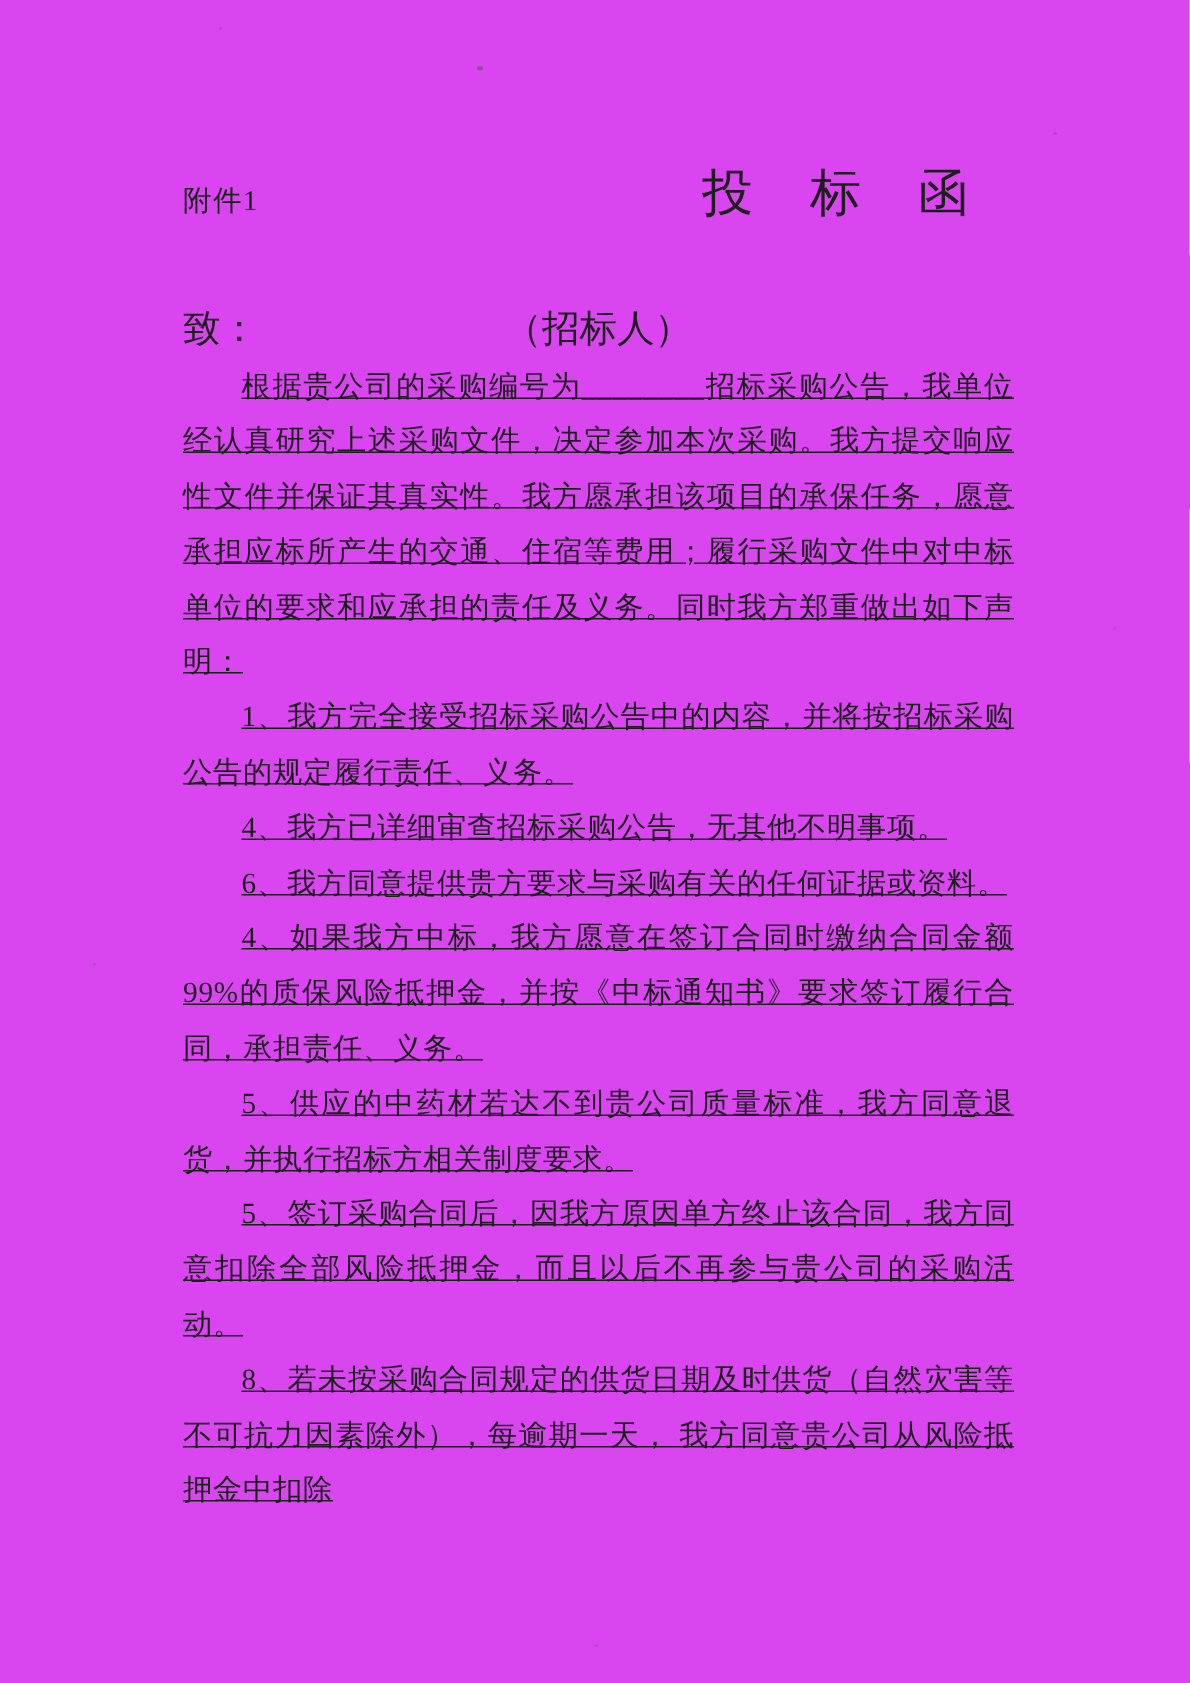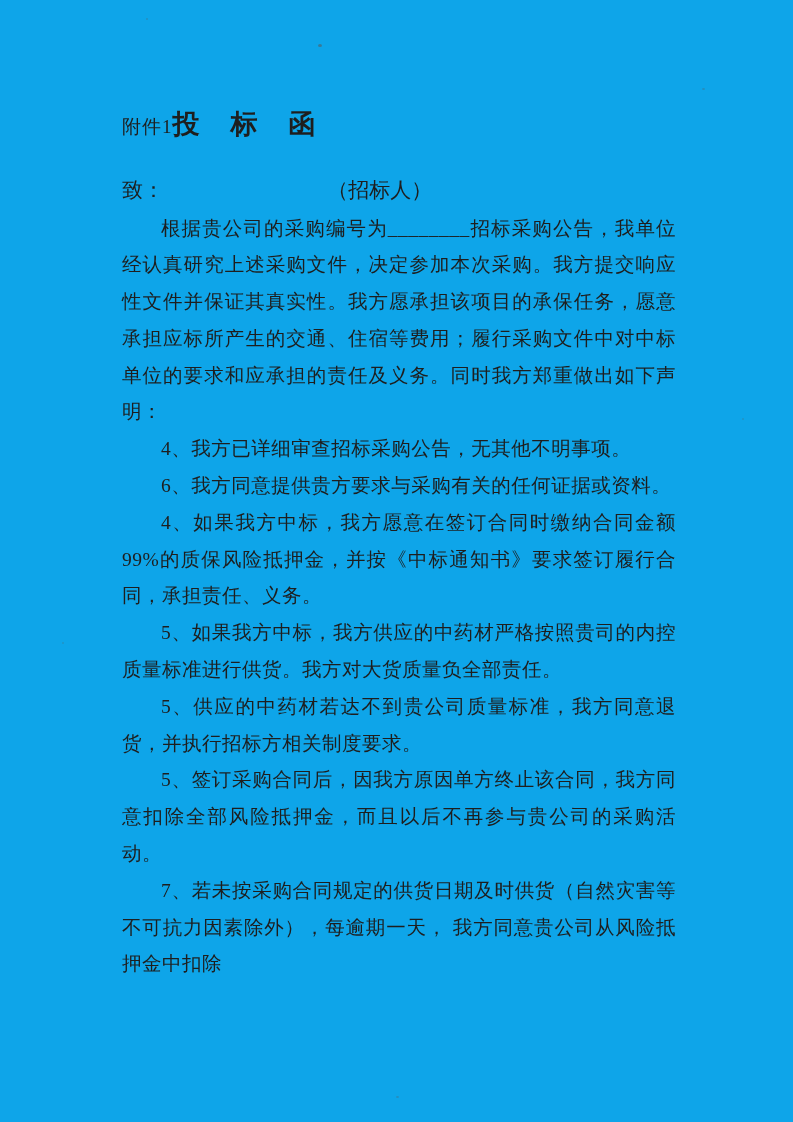--- a/index.html
+++ b/index.html
@@ -6,66 +6,67 @@
     margin: 0;
     padding: 0;
     background: #e8e8e6;
     font-family: "Liberation Serif", "DejaVu Serif", serif;
   }
   .page {
     position: relative;
     width: 793px;
     height: 1122px;
     margin: 0 auto;
-    background: #0ea5e9;
+    background: #d946ef;
     color: #1e1e1e;
     overflow: hidden;
   }
   .content {
     position: absolute;
     left: 122px;
     top: 106px;
     width: 554px;
   }
   .header-row {
     display: flex;
     align-items: baseline;
   }
   .attachment {
     font-size: 19px;
     letter-spacing: 1px;
     white-space: nowrap;
   }
   .doc-title {
     flex: 1;
-    text-align: left;
-    font-size: 27px;
-    font-weight: bold;
+    text-align: right;
+    font-size: 34px;
+    font-weight: normal;
     letter-spacing: 2px;
     padding-right: 28px;
   }
   .salutation-row {
-    margin-top: 30px;
-    font-size: 21px;
+    margin-top: 50px;
+    font-size: 25px;
     line-height: 36.5px;
   }
   .salutation-row .recipient {
     display: inline-block;
     margin-left: 158px;
   }
   .body-text {
     margin-top: 2px;
   }
   .body-text p {
     margin: 0;
     font-size: 19.5px;
     line-height: 36.8px;
     text-align: justify;
     text-indent: 2em;
     letter-spacing: 0.5px;
+    text-decoration: underline;
   }
   
   .speck {
     position: absolute;
     background: #5a5a58;
     border-radius: 50%;
     opacity: 0.55;
   }
   .speck.s1 { left: 318px; top: 44px;  width: 4px; height: 3px; }
   .speck.s2 { left: 146px; top: 18px;  width: 2px; height: 2px; opacity: 0.3; }
@@ -93,23 +94,23 @@
       <span class="doc-title">投　标　函</span>
     </div>
 
     <div class="salutation-row">
       <span>致：</span>
       <span class="recipient">（招标人）</span>
     </div>
 
     <div class="body-text">
       <p>根据贵公司的采购编号为________招标采购公告，我单位经认真研究上述采购文件，决定参加本次采购。我方提交响应性文件并保证其真实性。我方愿承担该项目的承保任务，愿意承担应标所产生的交通、住宿等费用；履行采购文件中对中标单位的要求和应承担的责任及义务。同时我方郑重做出如下声明：</p>
+      <p>1、我方完全接受招标采购公告中的内容，并将按招标采购公告的规定履行责任、义务。</p>
       <p>4、我方已详细审查招标采购公告，无其他不明事项。</p>
       <p>6、我方同意提供贵方要求与采购有关的任何证据或资料。</p>
       <p>4、如果我方中标，我方愿意在签订合同时缴纳合同金额 99%的质保风险抵押金，并按《中标通知书》要求签订履行合同，承担责任、义务。</p>
-      <p>5、如果我方中标，我方供应的中药材严格按照贵司的内控质量标准进行供货。我方对大货质量负全部责任。</p>
       <p>5、供应的中药材若达不到贵公司质量标准，我方同意退货，并执行招标方相关制度要求。</p>
       <p>5、签订采购合同后，因我方原因单方终止该合同，我方同意扣除全部风险抵押金，而且以后不再参与贵公司的采购活动。</p>
-      <p>7、若未按采购合同规定的供货日期及时供货（自然灾害等不可抗力因素除外），每逾期一天， 我方同意贵公司从风险抵押金中扣除</p>
+      <p>8、若未按采购合同规定的供货日期及时供货（自然灾害等不可抗力因素除外），每逾期一天， 我方同意贵公司从风险抵押金中扣除</p>
     </div>
 
   </div>
 </div>
 
 </body></html>

